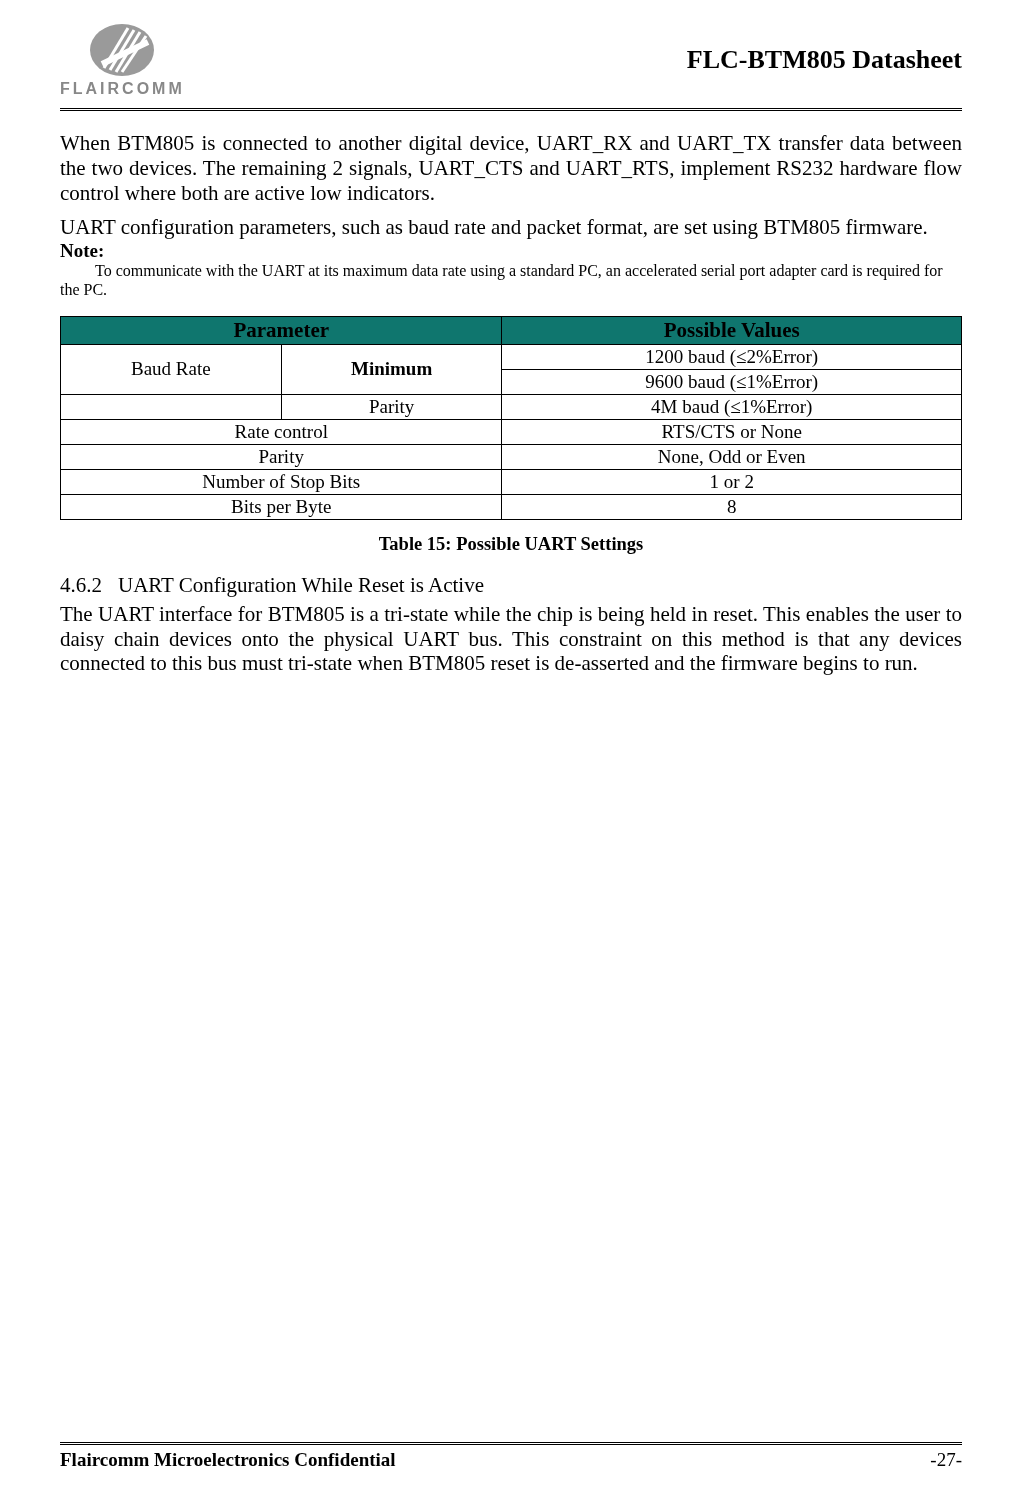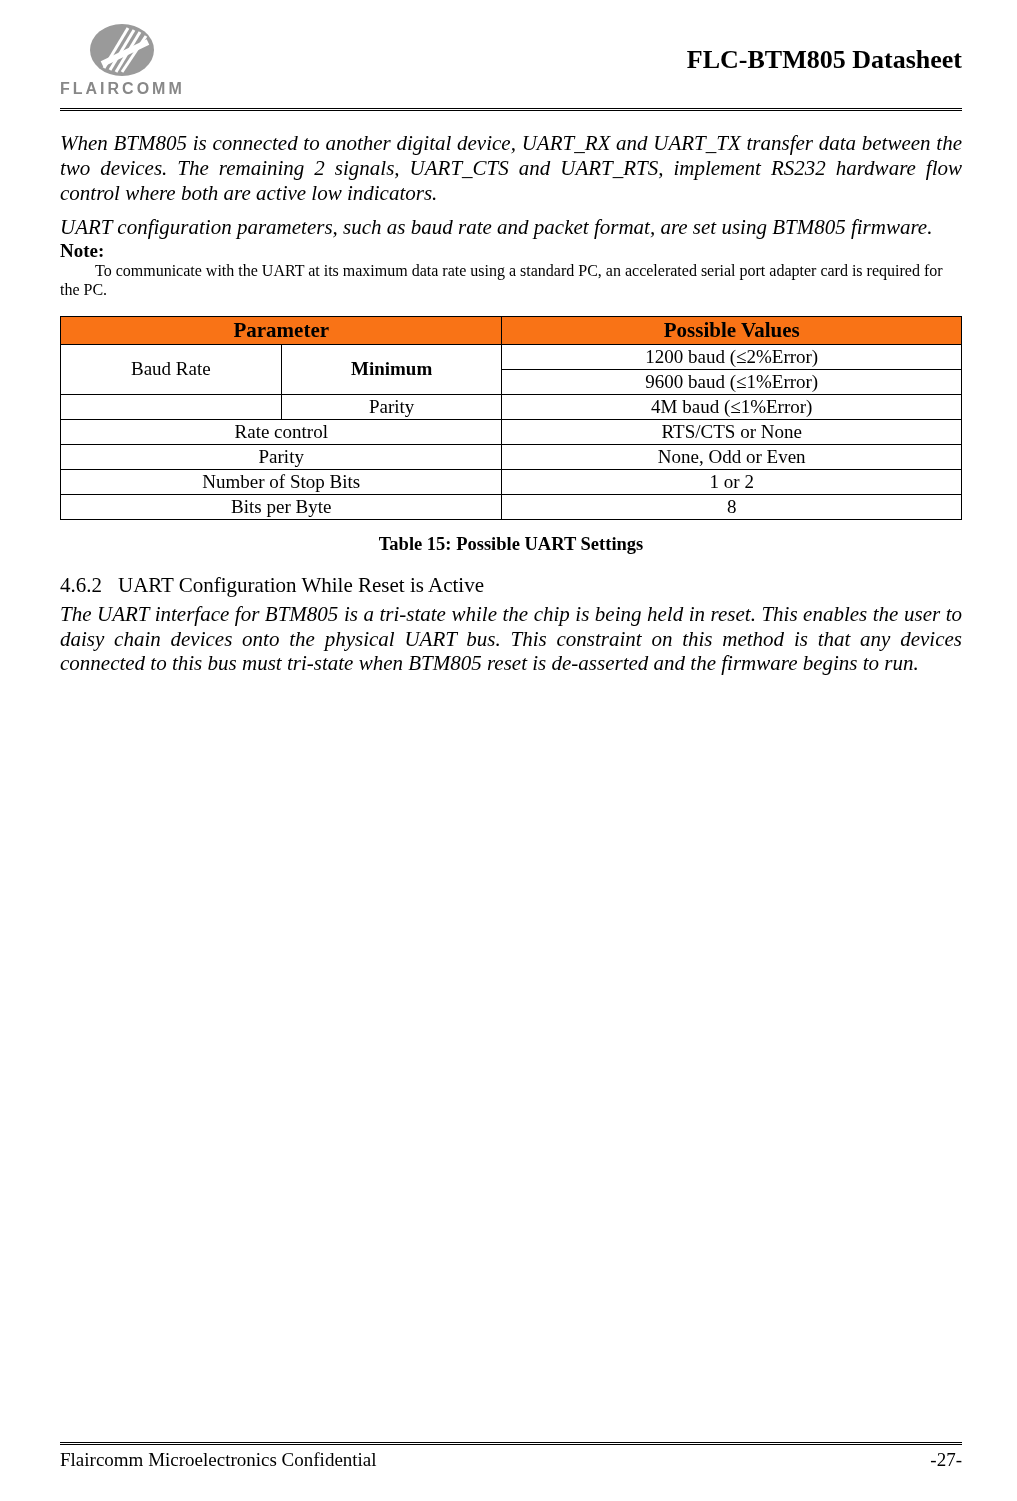--- a/index.html
+++ b/index.html
@@ -43,21 +43,20 @@
       font-size: 26px;
     }
     .header-rule {
       border-top: 3px double #000;
       margin: 0 0 20px 0;
     }
     .body-text {
       font-size: 21px;
       line-height: 1.18;
       text-align: justify;
-      font-style: italic;
     }
     .para-spacing { margin-bottom: 10px; }
     .note-label {
       font-weight: bold;
       font-size: 19px;
     }
     .note-text {
       font-size: 16px;
       line-height: 1.18;
     }
@@ -70,21 +69,21 @@
       margin-top: 16px;
       font-size: 19px;
     }
     table.uart th, table.uart td {
       border: 1px solid #000;
       text-align: center;
       padding: 1px 4px;
       vertical-align: middle;
     }
     table.uart th {
-      background: #f97316;
+      background: #0f766e;
       font-weight: bold;
       font-size: 21px;
     }
     .tbl-caption {
       text-align: center;
       font-weight: bold;
       font-size: 18.5px;
       margin: 14px 0 18px 0;
     }
     .section-heading {
@@ -101,21 +100,21 @@
     }
     .footer-rule {
       border-top: 3px double #000;
       margin-bottom: 4px;
     }
     .footer-line {
       display: flex;
       justify-content: space-between;
       font-size: 19px;
     }
-    .footer-left { font-weight: normal; }
+    .footer-left { font-weight: bold; }
   </style>
 </head>
 <body>
 
 <div class="page">
 
   <div class="header">
     <div class="logo">
       <svg width="68" height="56" viewBox="0 0 68 56">
         <ellipse cx="34" cy="28" rx="32" ry="26" fill="#9a9a9a"></ellipse>

